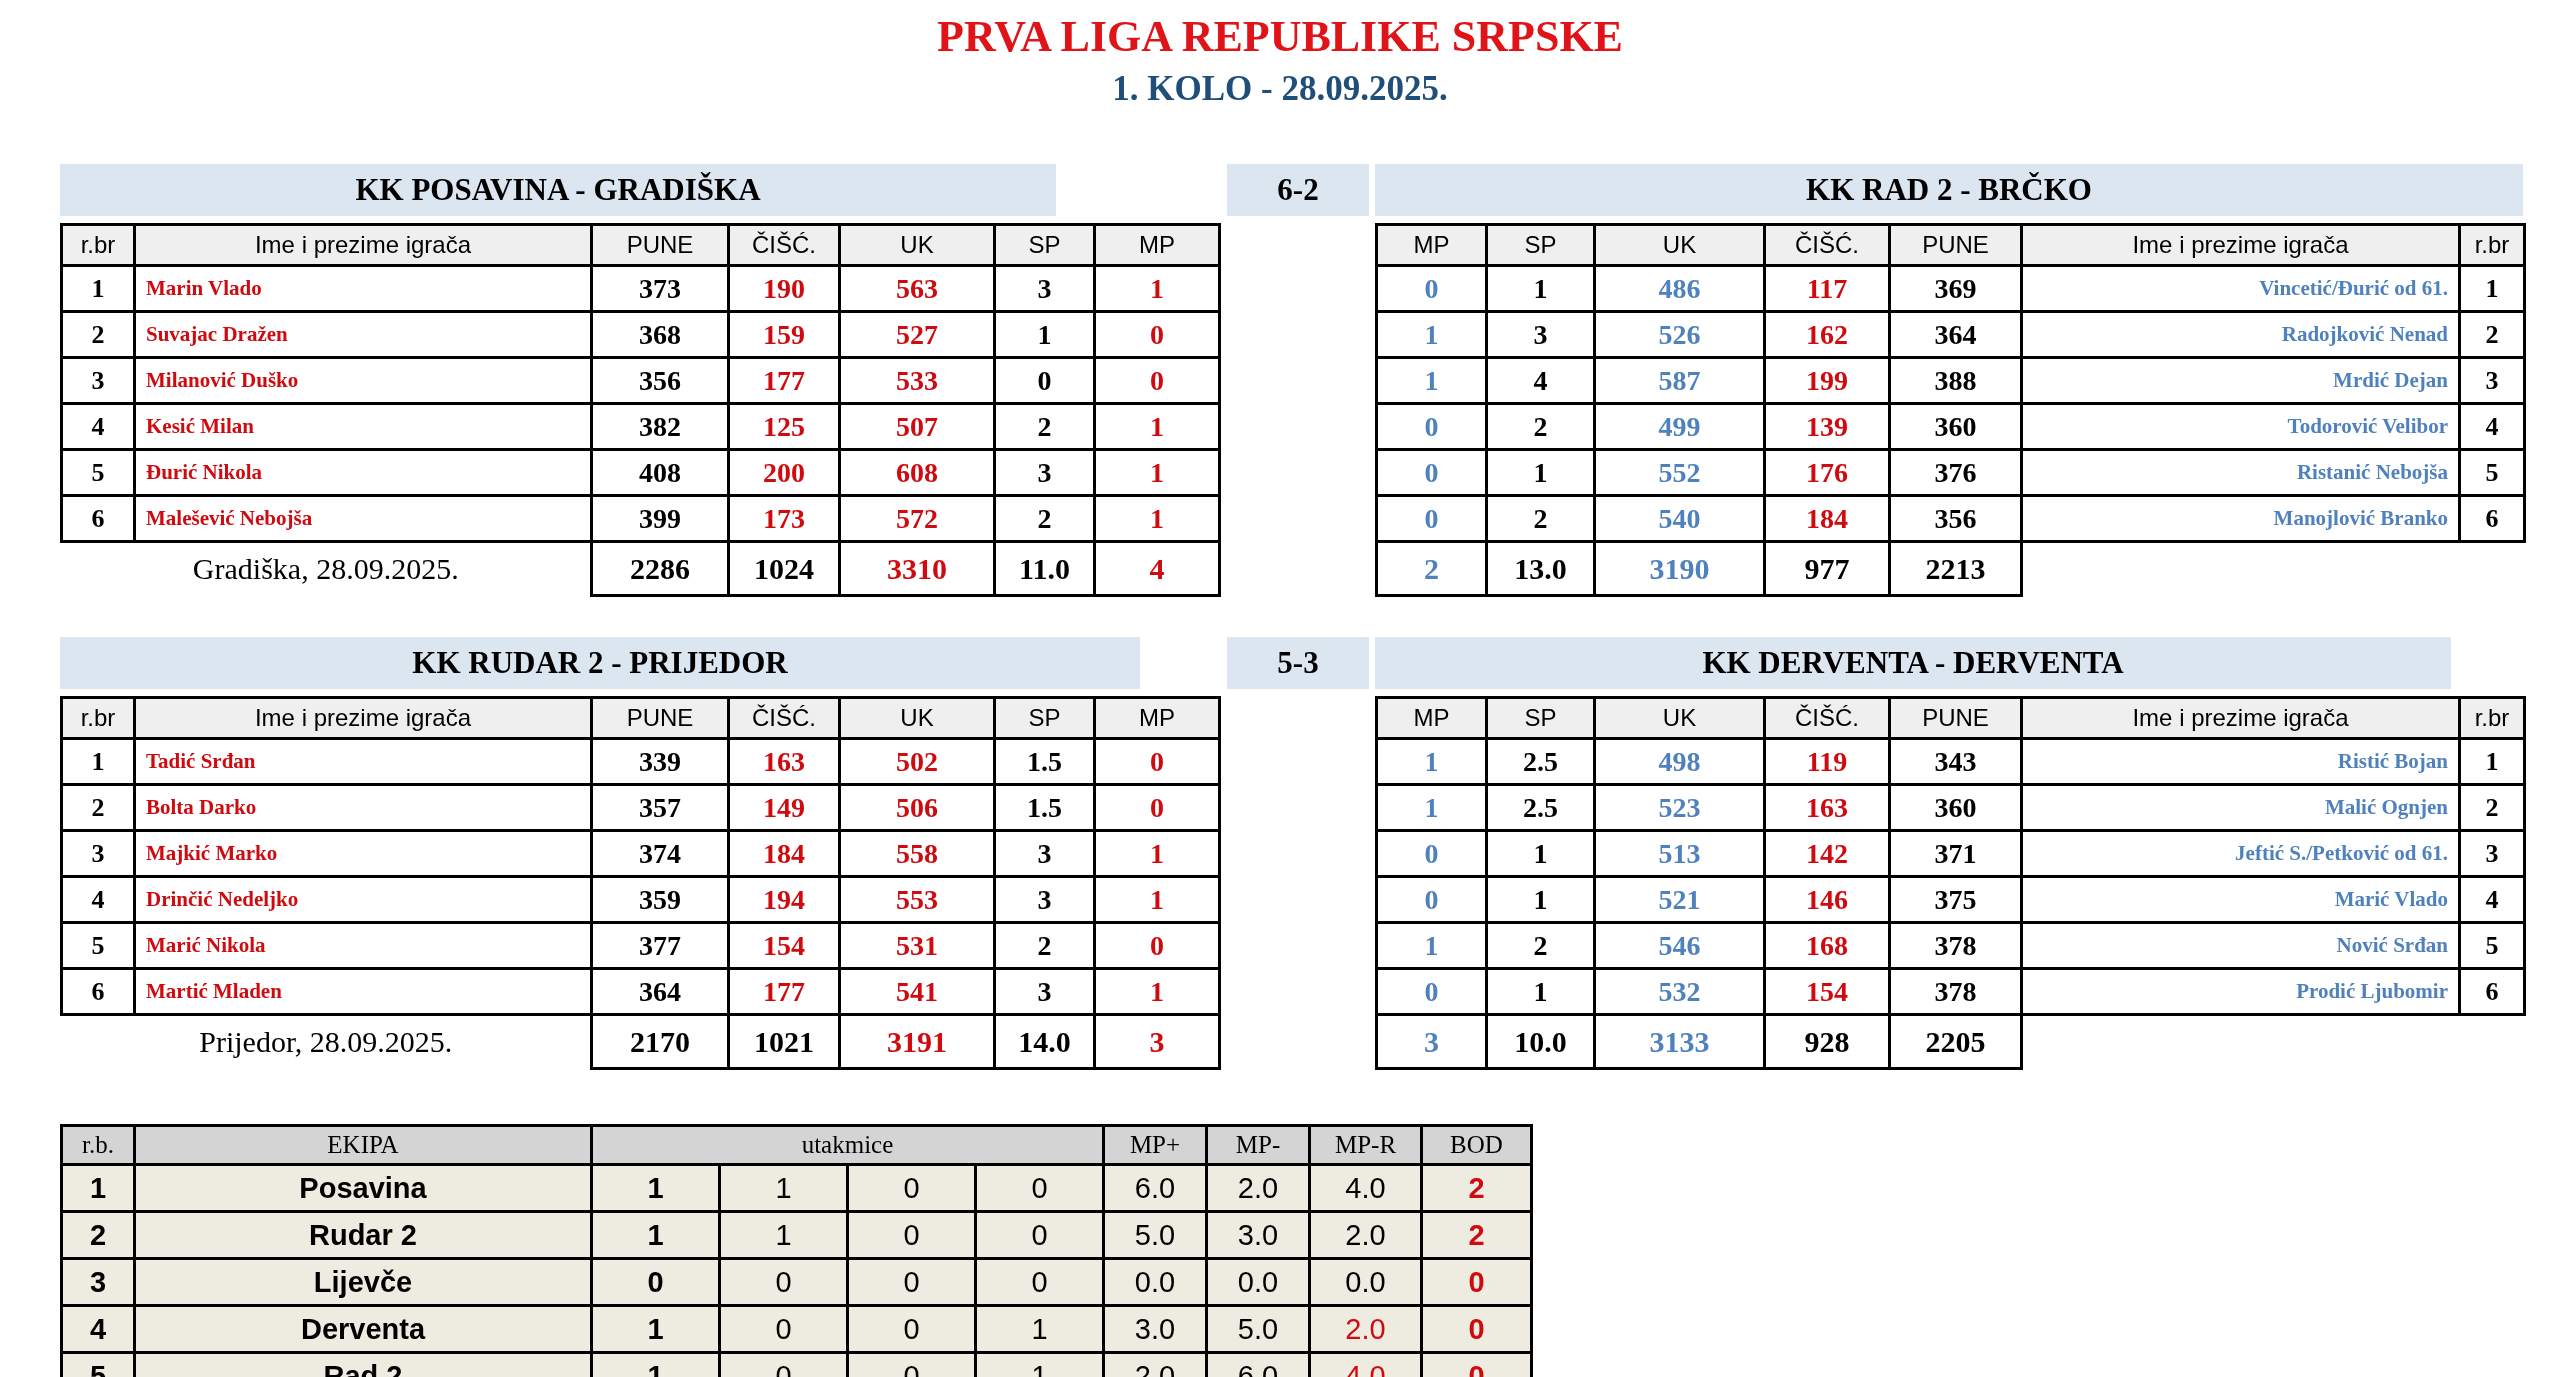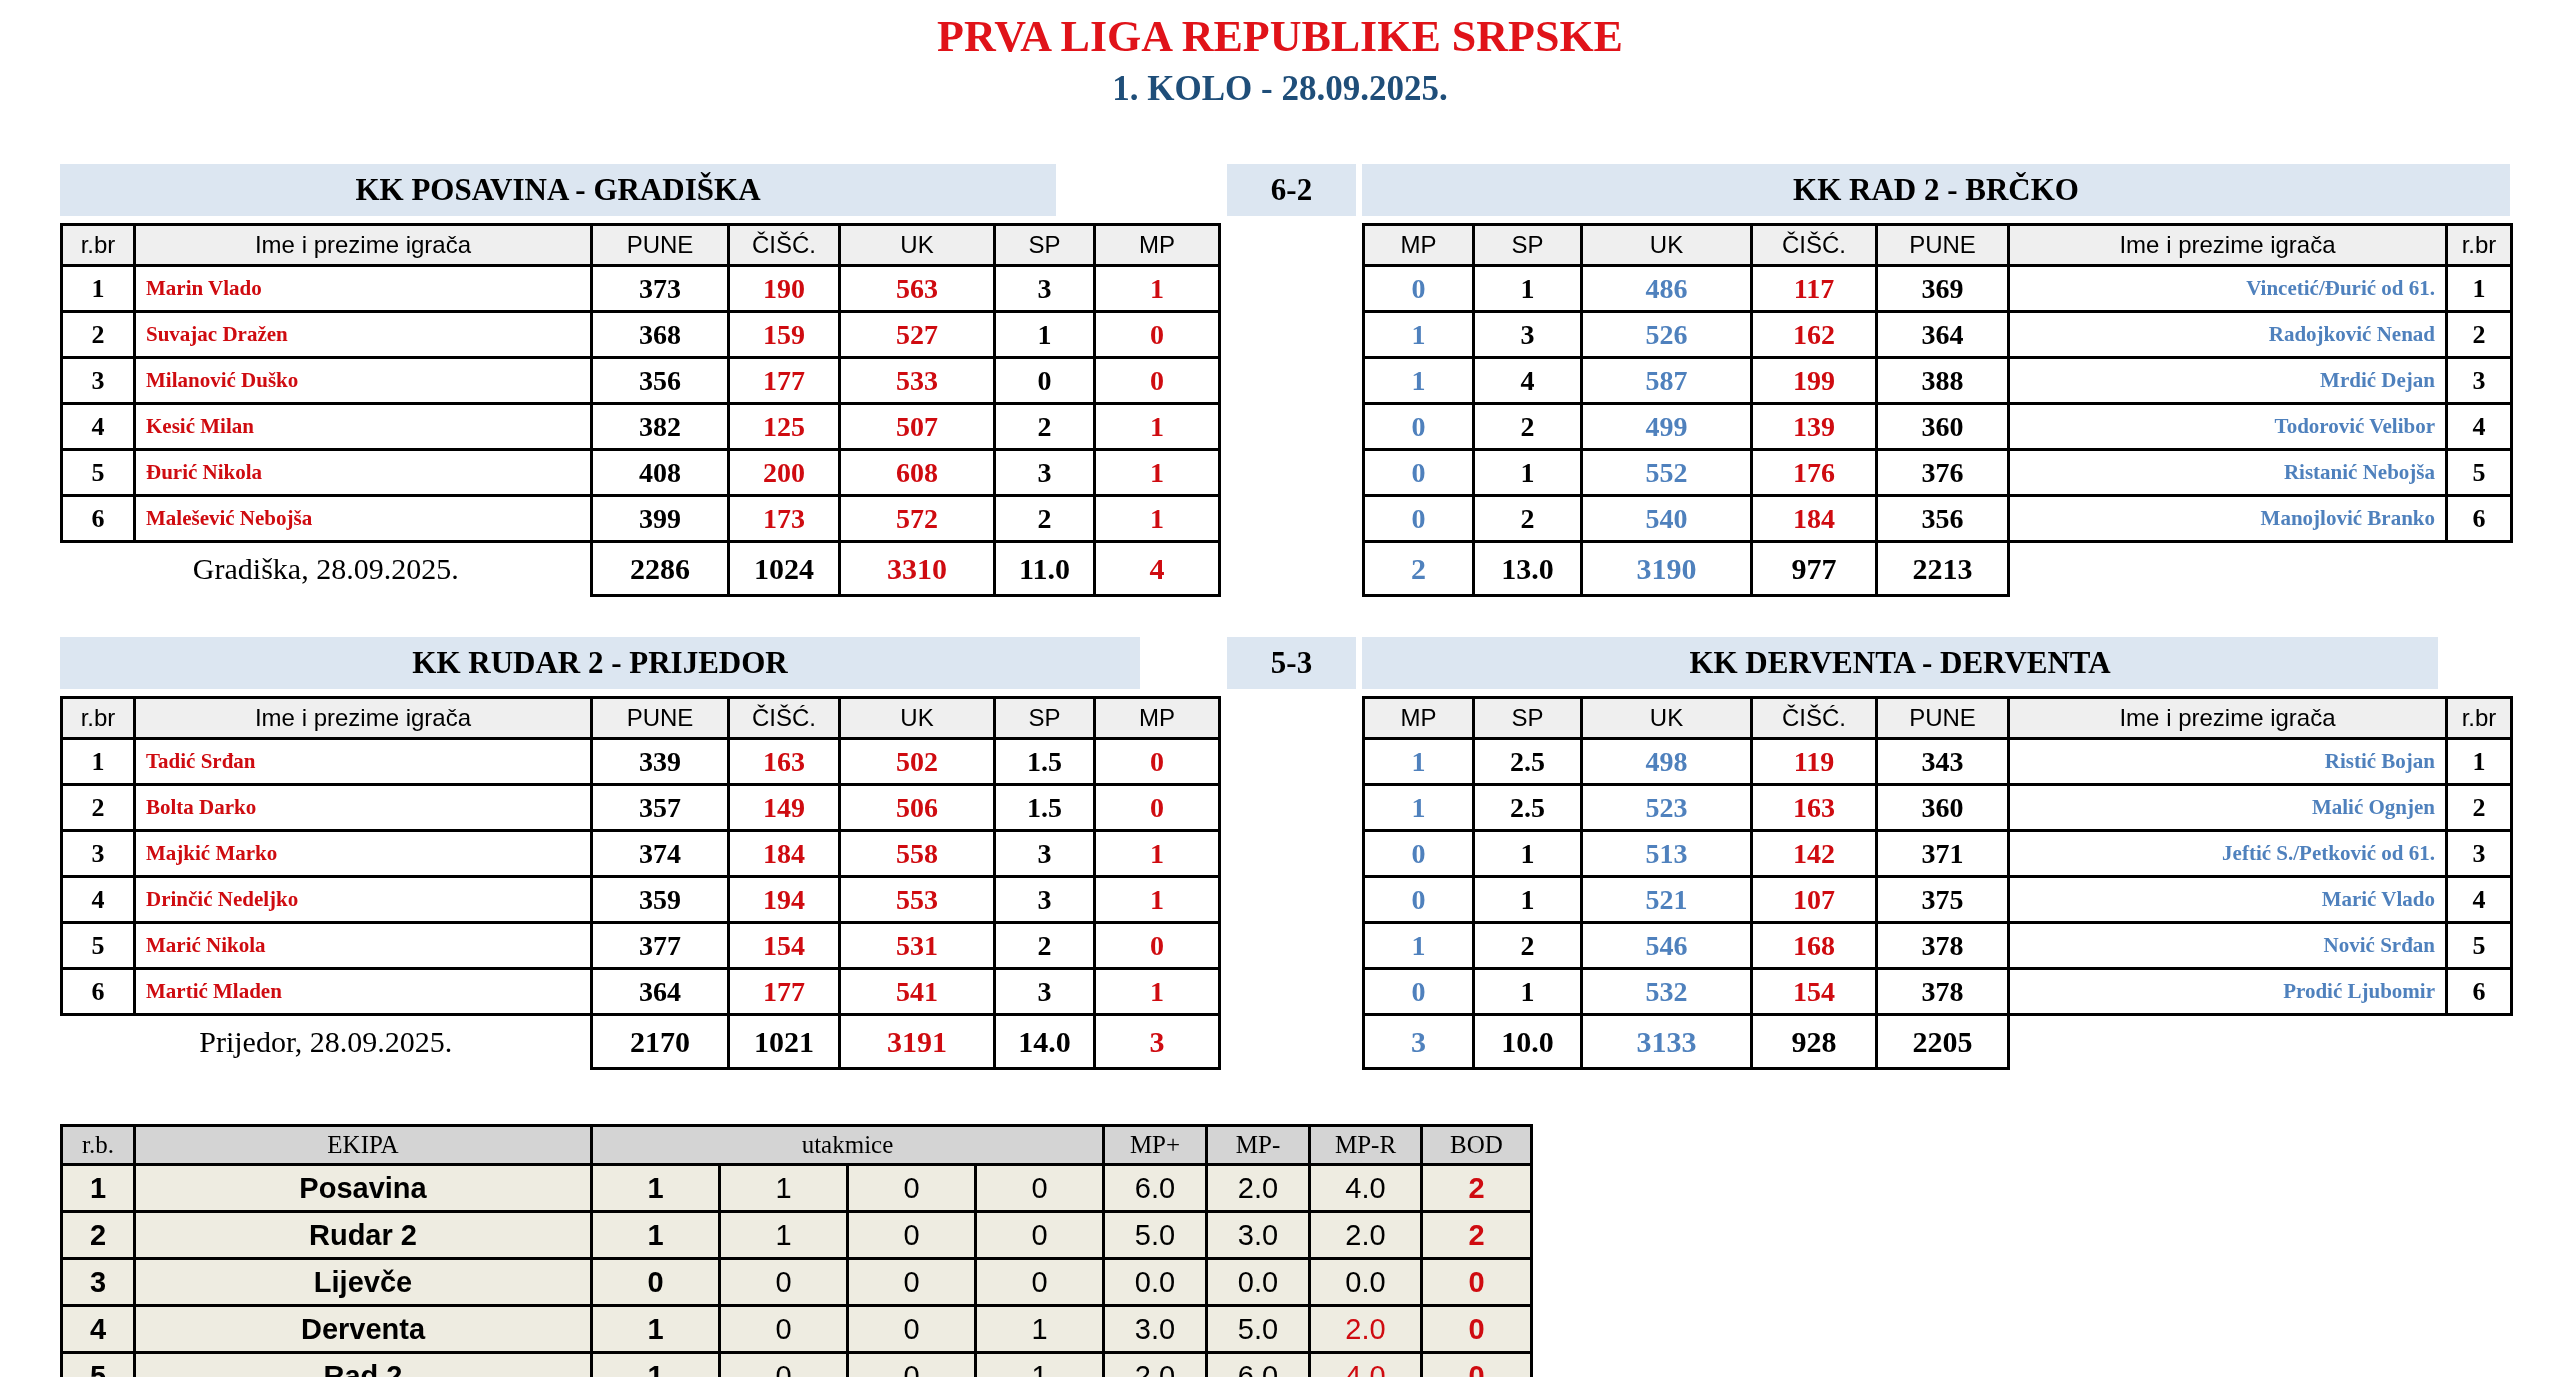--- a/index.html
+++ b/index.html
@@ -16,21 +16,21 @@
     text-align:center;font-weight:bold;font-size:35px;line-height:46px;
     color:var(--subtitle-blue,#1f4e79);margin-top:4px;margin-bottom:52px;
   }
   .match{display:flex;align-items:flex-start;margin-left:60px;margin-bottom:40px;}
   .side{flex:none;}
   .band{
     height:52px;background:var(--band-bg,#dce6f1);
     display:flex;align-items:center;justify-content:center;
     font-size:31px;font-weight:bold;margin-bottom:7px;
   }
-  .mid{flex:none;width:129px;margin:0 6px;font-family:Liberation Serif, serif;}
+  .mid{flex:none;width:142px;margin:0 6px;font-family:Liberation Serif, serif;}
   table.squad{border-collapse:collapse;table-layout:fixed;}
   table.squad td{border:3px solid #000;overflow:hidden;white-space:nowrap;}
   td.ch{
     background:var(--colhead-bg,#efefef);
     font-family:"Liberation Sans",sans-serif;font-weight:normal;
     font-size:24px;text-align:center;height:36px;
   }
   td.num{text-align:center;font-weight:bold;font-size:28px;height:41px;}
   td.rank{text-align:center;font-weight:bold;font-size:26px;}
   td.pname{font-weight:bold;font-size:21px;padding:0 10px;}
@@ -381,21 +381,21 @@
               <td class="num c-blue">513</td>
               <td class="num c-red">142</td>
               <td class="num c-black">371</td>
               <td class="pname c-blue right">Jeftić S./Petković od 61.</td>
               <td class="rank c-black">3</td>
             </tr>
             <tr>
               <td class="num c-blue">0</td>
               <td class="num c-black">1</td>
               <td class="num c-blue">521</td>
-              <td class="num c-red">107</td>
+              <td class="num c-red">146</td>
               <td class="num c-black">375</td>
               <td class="pname c-blue right">Marić Vlado</td>
               <td class="rank c-black">4</td>
             </tr>
             <tr>
               <td class="num c-blue">1</td>
               <td class="num c-black">2</td>
               <td class="num c-blue">546</td>
               <td class="num c-red">168</td>
               <td class="num c-black">378</td>

